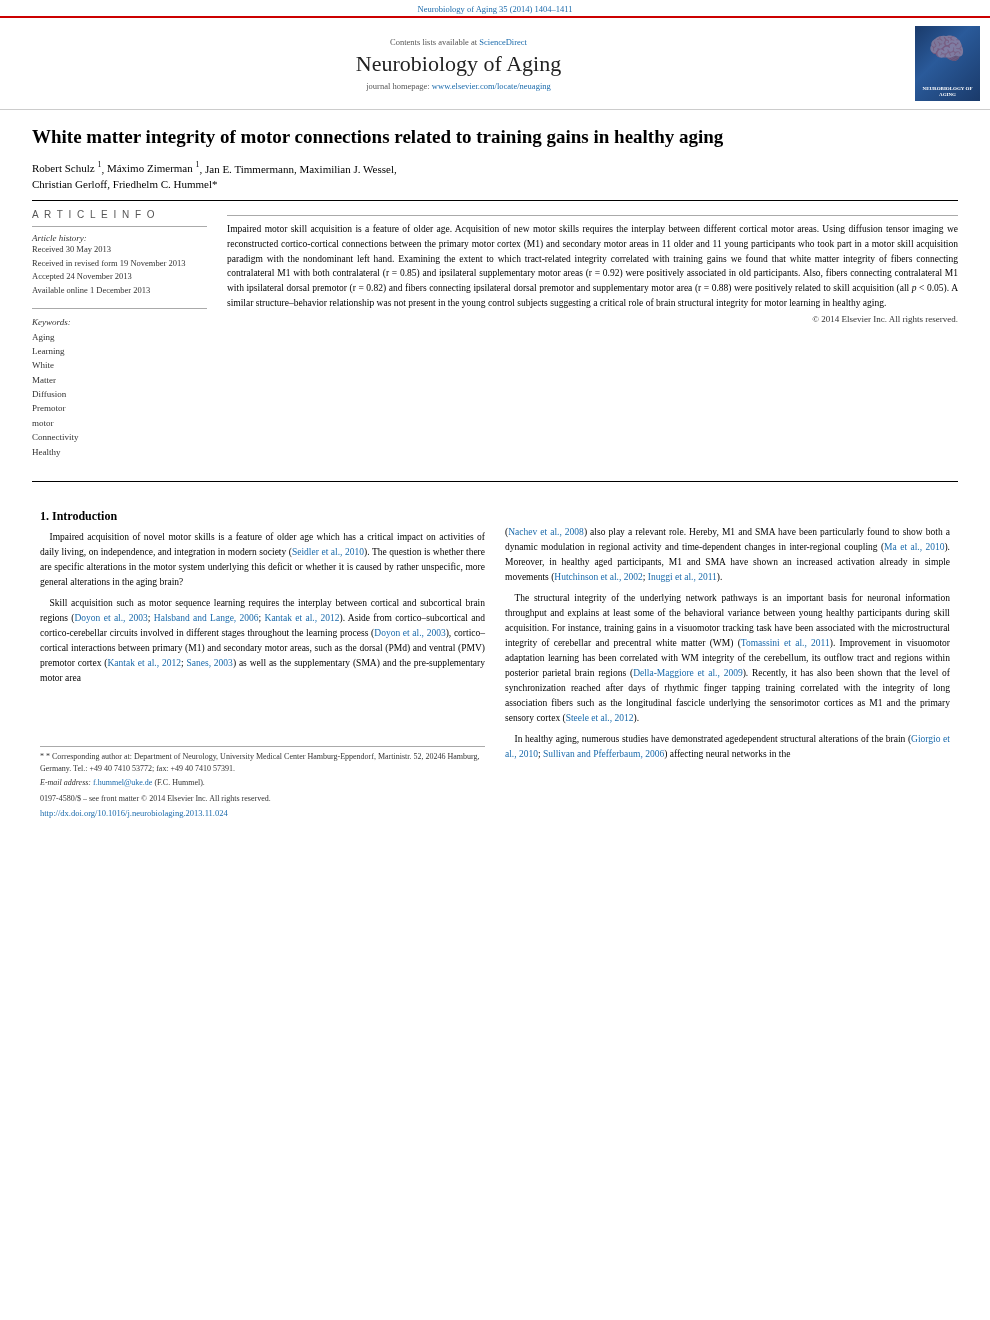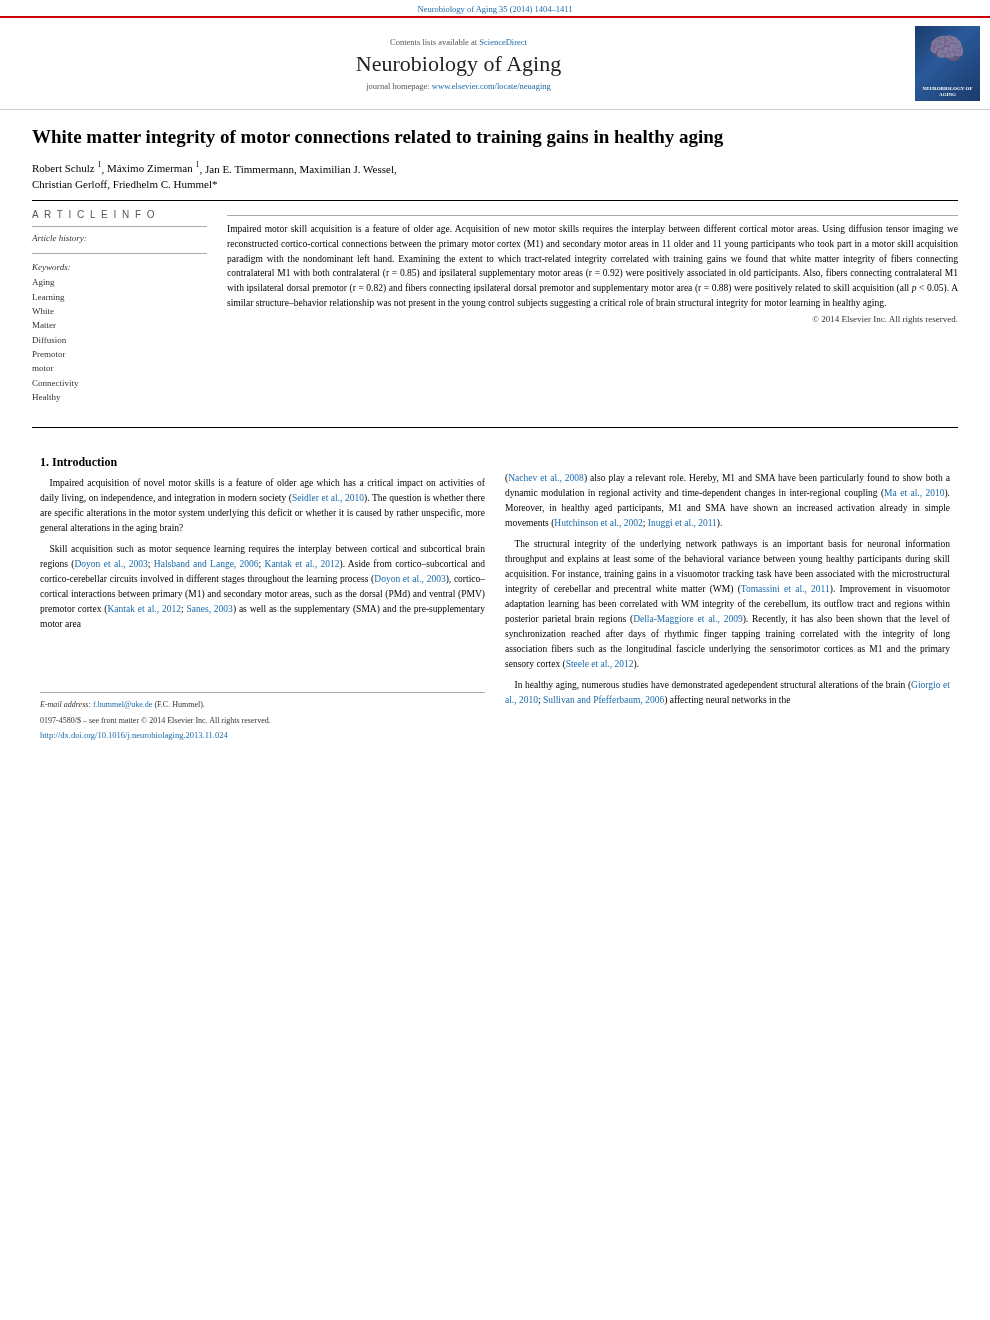--- a/index.html
+++ b/index.html
@@ -324,20 +324,26 @@
   <hr class="divider-thick">
 
   <div class="two-col">
 
     <div class="left-col">
       <div class="section-label">A R T I C L E   I N F O</div>
       <hr class="divider-thin">
 
       <div class="article-info-section">
         <div class="info-label">Article history:</div>
+        <div class="info-dates">
+          <div>Received 30 May 2013</div>
+          <div>Received in revised form 19 November 2013</div>
+          <div>Accepted 24 November 2013</div>
+          <div>Available online 1 December 2013</div>
+        </div>
       </div>
 
       <hr class="divider-thin">
 
       <div class="article-info-section">
         <div class="info-label keywords-label">Keywords:</div>
         <div>
           <div class="keyword-item">Aging</div>
           <div class="keyword-item">Learning</div>
           <div class="keyword-item">White</div>
@@ -371,20 +377,21 @@
     <p class="body-text paragraph-indent">
       Impaired acquisition of novel motor skills is a feature of older age which has a critical impact on activities of daily living, on independence, and integration in modern society (<span class="ref-link">Seidler et al., 2010</span>). The question is whether there are specific alterations in the motor system underlying this deficit or whether it is caused by rather unspecific, more general alterations in the aging brain?
     </p>
 
     <p class="body-text paragraph-indent">
       Skill acquisition such as motor sequence learning requires the interplay between cortical and subcortical brain regions (<span class="ref-link">Doyon et al., 2003</span>; <span class="ref-link">Halsband and Lange, 2006</span>; <span class="ref-link">Kantak et al., 2012</span>). Aside from cortico–subcortical and cortico-cerebellar circuits involved in different stages throughout the learning process (<span class="ref-link">Doyon et al., 2003</span>), cortico–cortical interactions between primary (M1) and secondary motor areas, such as the dorsal (PMd) and ventral (PMV) premotor cortex (<span class="ref-link">Kantak et al., 2012</span>; <span class="ref-link">Sanes, 2003</span>) as well as the supplementary (SMA) <span>and</span> the pre-supplementary motor area
     </p>
 
     <div style="margin-top: 60px;">
       <div class="footnote-section">
+        <div>* <span>* Corresponding author at: Department of Neurology, University Medical Center Hamburg-Eppendorf, Martinistr. 52, 20246 Hamburg, Germany. Tel.: +49 40 7410 53772; fax: +49 40 7410 57391.</span></div>
         <div style="margin-top:2px;">
           <em>E-mail address:</em>
           <span style="color:#1a6aab;">f.hummel@uke.de</span>
           <span>(F.C. Hummel).</span>
         </div>
         <div style="margin-top:4px;" class="issn-line">0197-4580/$ – see front matter © 2014 Elsevier Inc. All rights reserved.</div>
         <div class="doi-line">http://dx.doi.org/10.1016/j.neurobiolaging.2013.11.024</div>
       </div>
     </div>
   </div>

